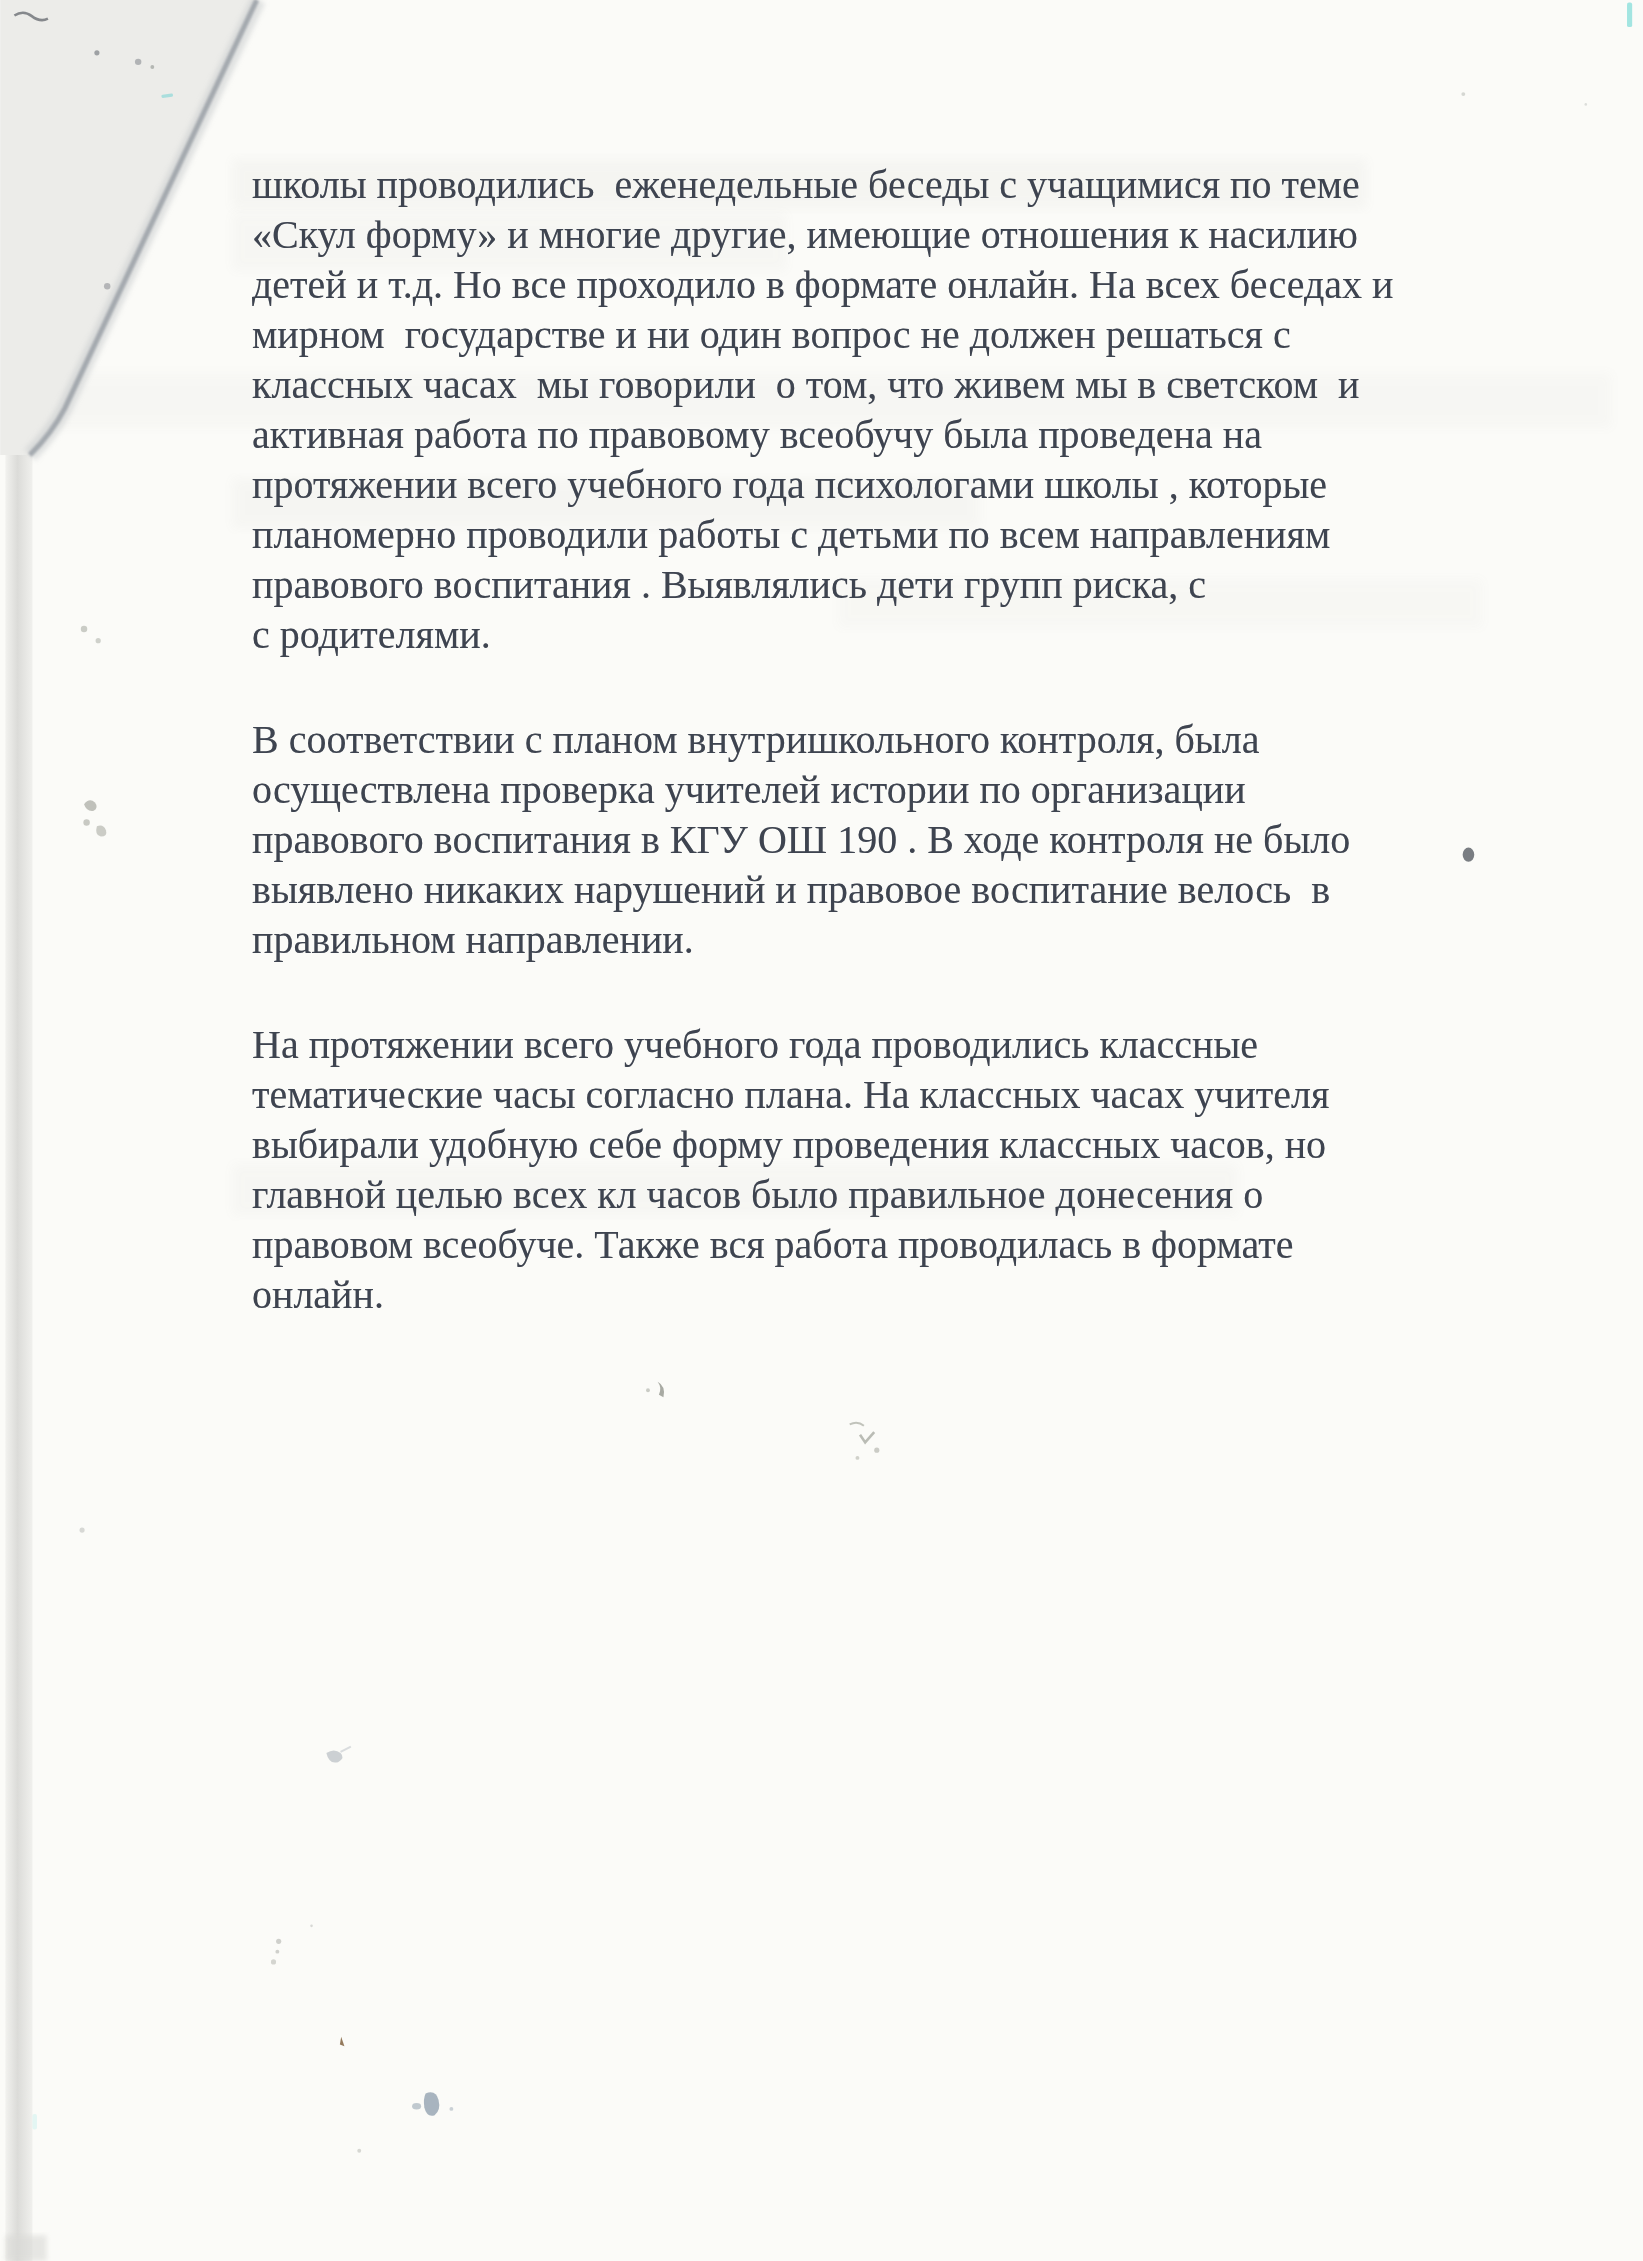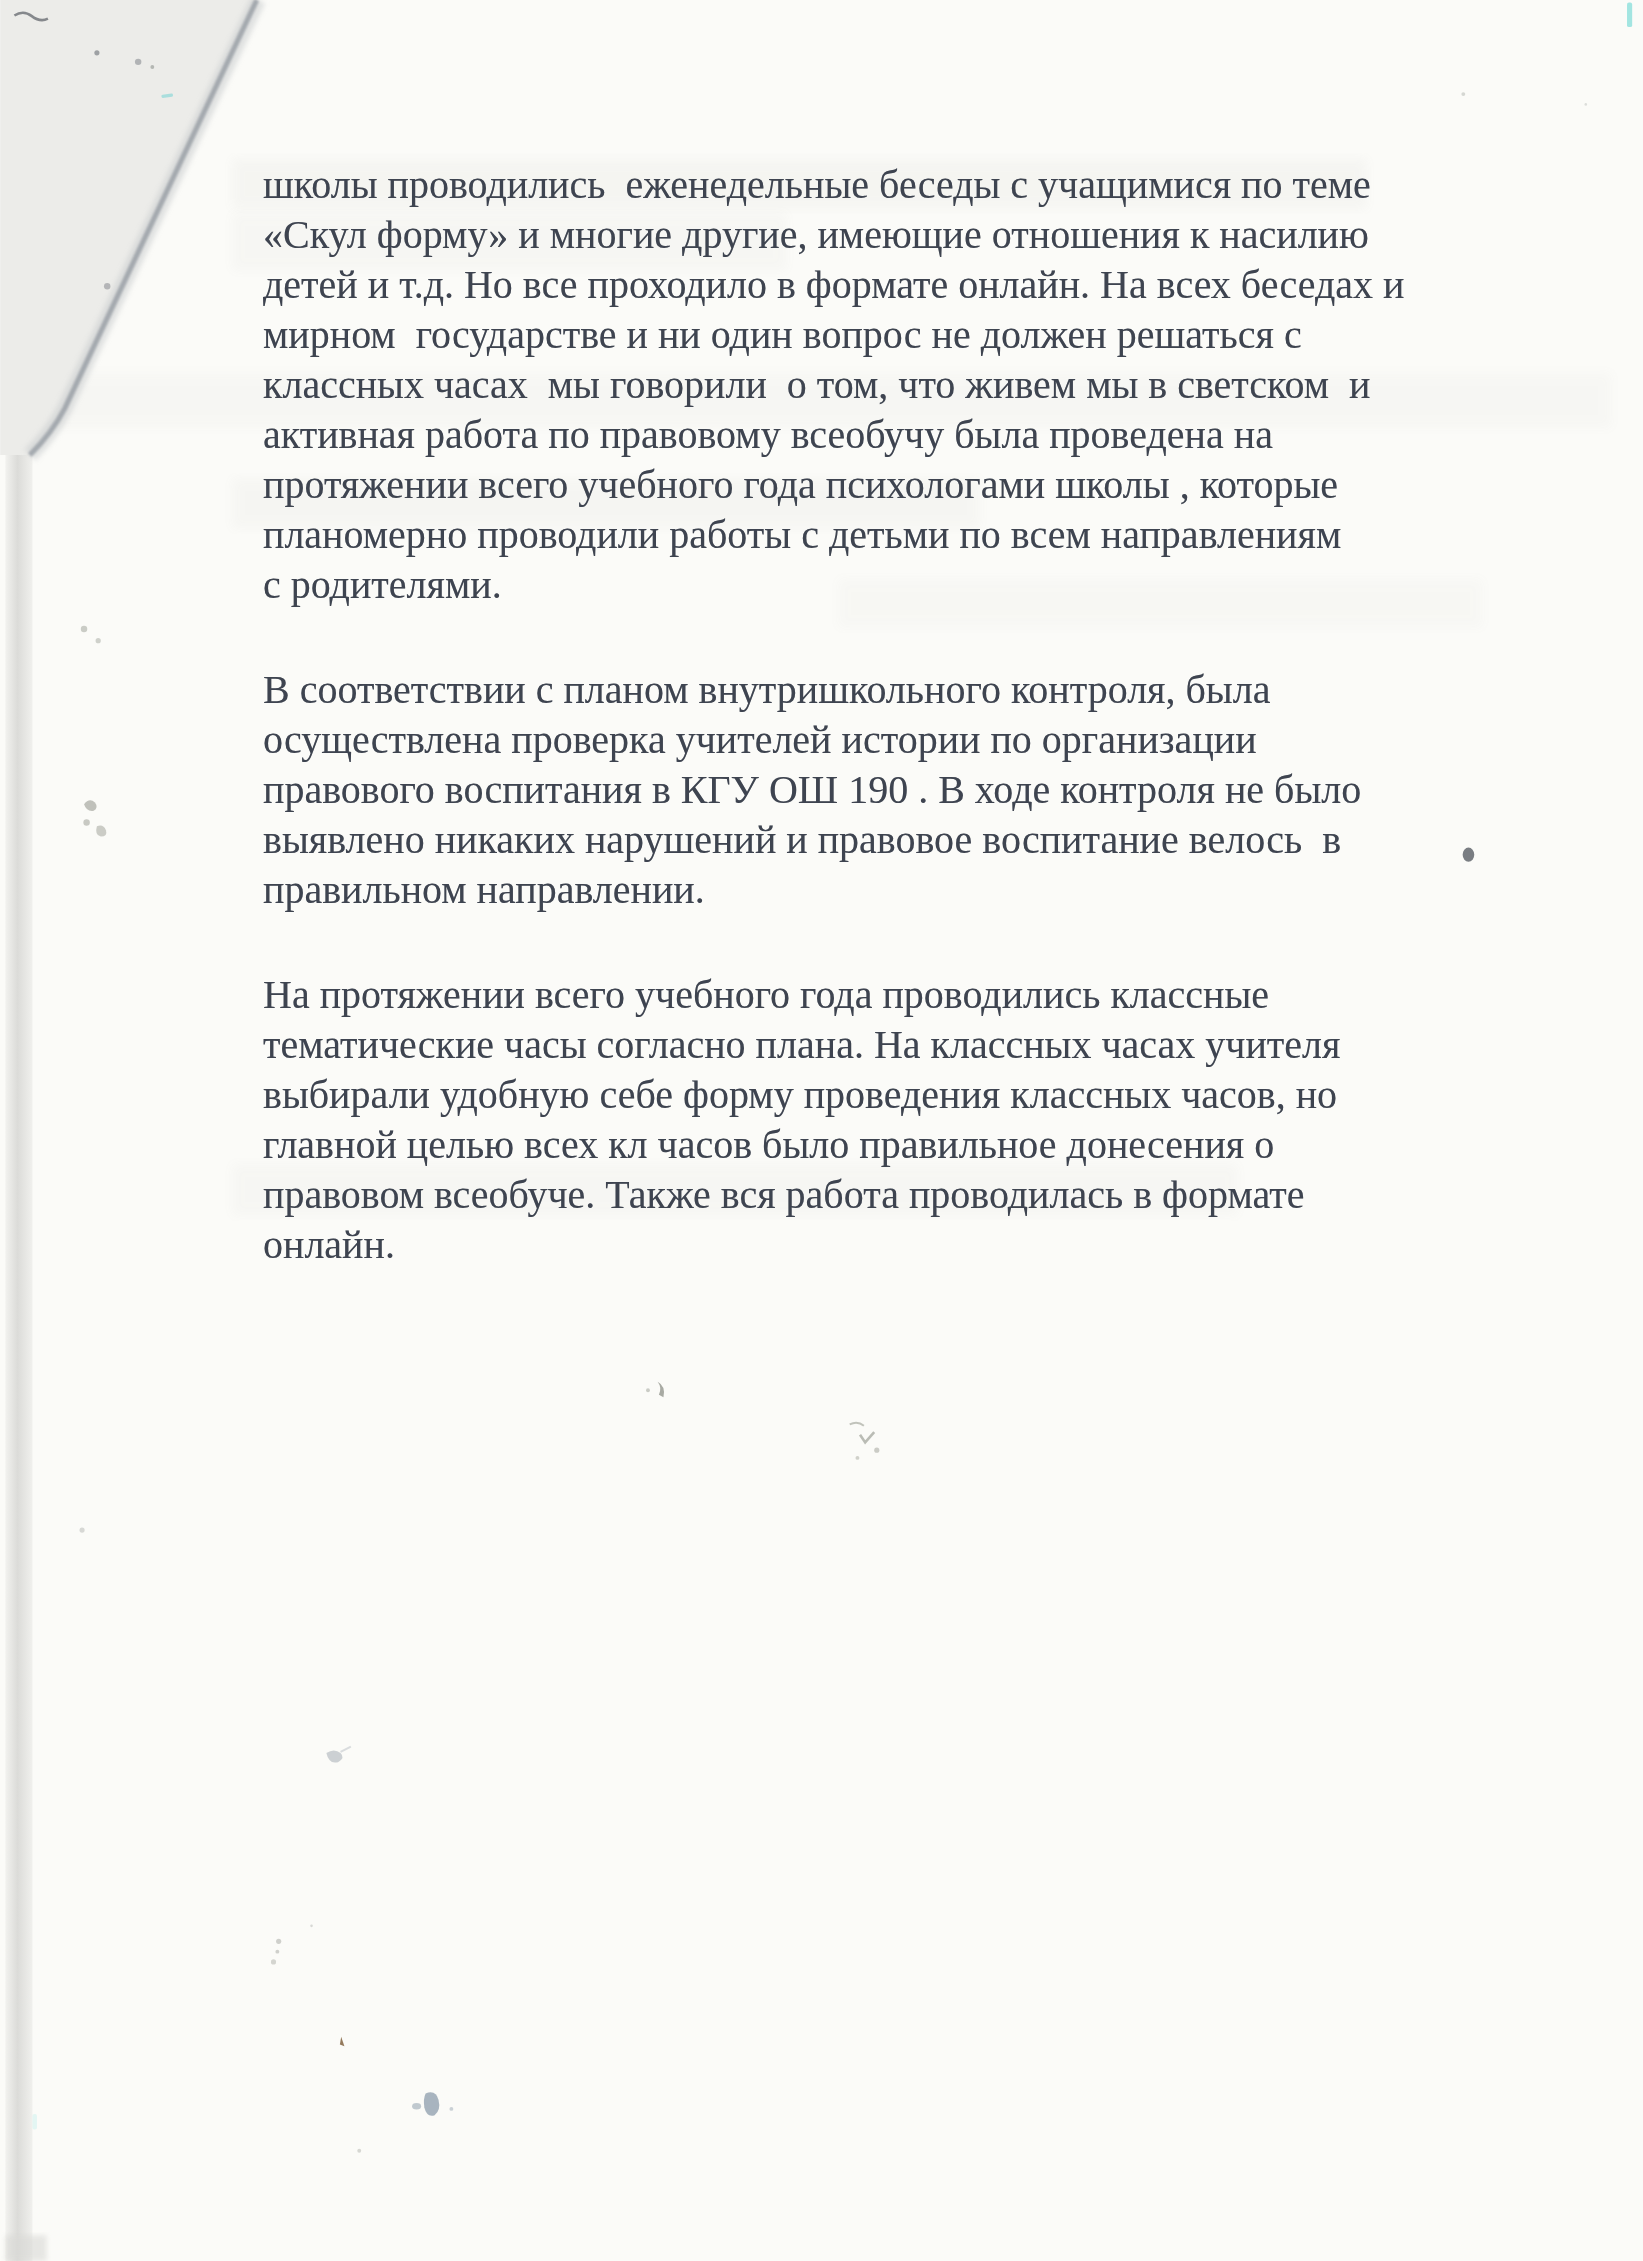--- a/index.html
+++ b/index.html
@@ -1,20 +1,20 @@
 <!DOCTYPE html>
 <html style="--ink: #3e4450; --paper: #fbfbf8;font-size:10.3px"><head>
 <meta charset="utf-8">
 <style>
   html,body{margin:0;padding:0;background:#ffffff;}
   body{width:1644px;height:2261px;position:relative;overflow:hidden;}
   .page{position:absolute;inset:0;background:var(--paper,#fbfbf8);}
   .artifacts{position:absolute;top:0;left:0;pointer-events:none;}
   .doc{
-    position:absolute;left:263px;top:160px;width:1231px;
+    position:absolute;left:252px;top:160px;width:1231px;
     color:var(--ink,#3e4450);
     font-family:"Liberation Serif","DejaVu Serif",serif;
     font-size:40px;line-height:50px;
     text-shadow:0 0 0.6px rgba(62,68,80,.35);
   }
   .para{margin:0 0 55px 0;}
   .para:nth-child(2){}
   .para:last-child{margin-bottom:0;}
   .line{white-space:pre;}
 </style>
@@ -110,20 +110,21 @@
   <div class="doc">
       <div class="para">
         <div class="line">школы проводились  еженедельные беседы с учащимися по теме</div>
         <div class="line">«Скул форму» и многие другие, имеющие отношения к насилию</div>
         <div class="line">детей и т.д. Но все проходило в формате онлайн. На всех беседах и</div>
         <div class="line">мирном  государстве и ни один вопрос не должен решаться с</div>
         <div class="line">классных часах  мы говорили  о том, что живем мы в светском  и</div>
         <div class="line">активная работа по правовому всеобучу была проведена на</div>
         <div class="line">протяжении всего учебного года психологами школы , которые</div>
         <div class="line">планомерно проводили работы с детьми по всем направлениям</div>
+        <div class="line">правового воспитания . Выявлялись дети групп риска, с</div>
         <div class="line">с родителями.</div>
       </div>
       <div class="para">
         <div class="line">В соответствии с планом внутришкольного контроля, была</div>
         <div class="line">осуществлена проверка учителей истории по организации</div>
         <div class="line">правового воспитания в КГУ ОШ 190 . В ходе контроля не было</div>
         <div class="line">выявлено никаких нарушений и правовое воспитание велось  в</div>
         <div class="line">правильном направлении.</div>
       </div>
       <div class="para">

